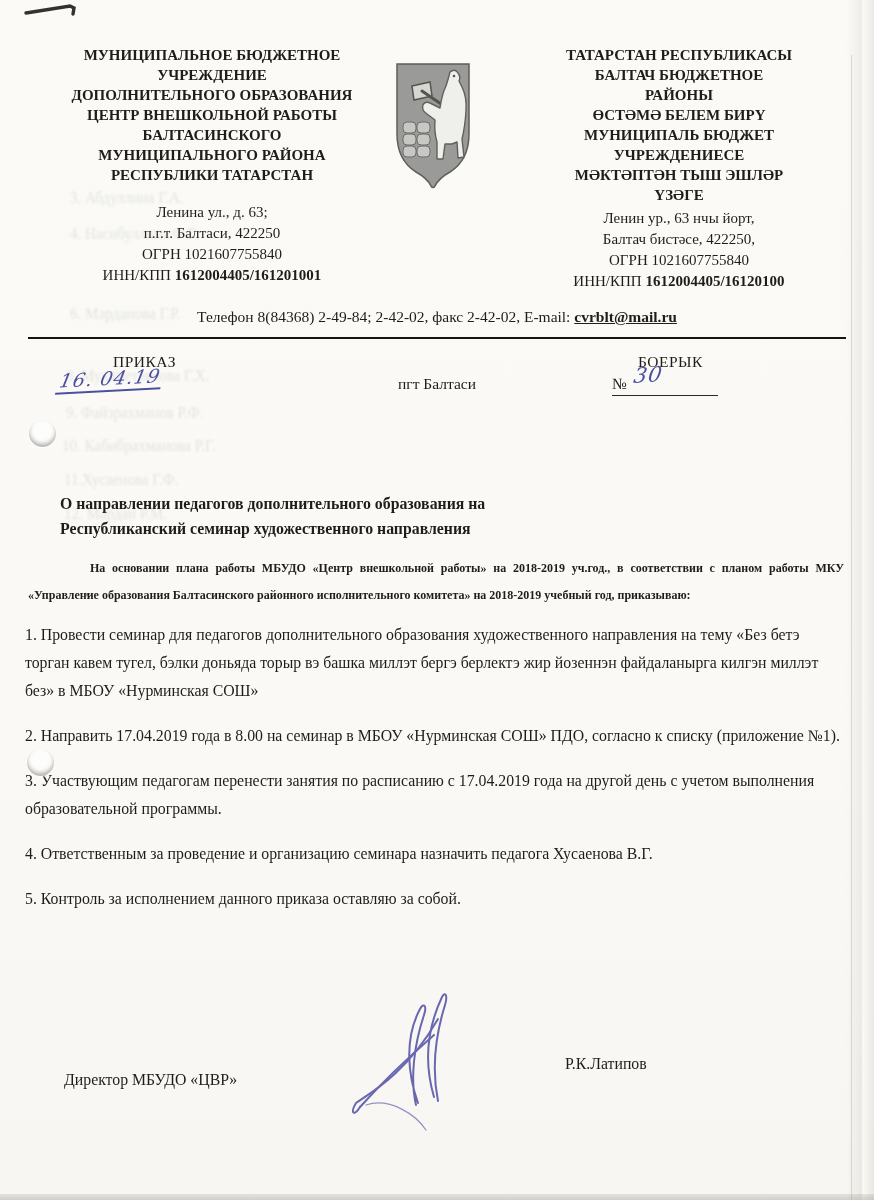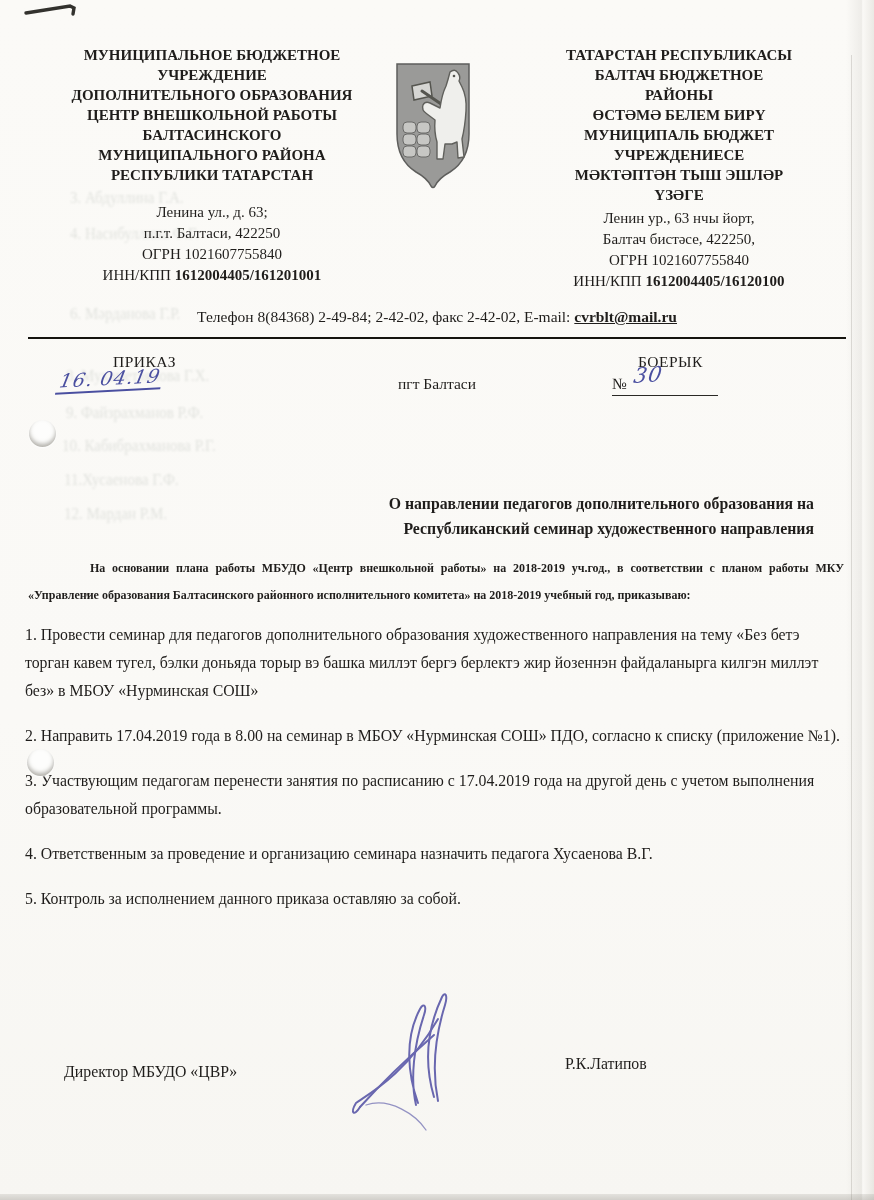--- a/index.html
+++ b/index.html
@@ -51,28 +51,28 @@
   .hand-date{position:absolute;left:58px;top:20px;width:104px;text-align:center;
     font-size:19px;transform:skewX(-14deg) rotate(-3deg);letter-spacing:1px;
     border-bottom:2px solid #4a4fa0;padding-bottom:1px;}
   .order-place{position:absolute;left:0;right:0;top:28px;text-align:center;}
   .order-label-right{position:absolute;left:638px;top:6px;letter-spacing:.5px;}
   .order-no{position:absolute;left:612px;top:28px;width:106px;border-bottom:1.5px solid #2a2925;padding-bottom:2px;}
   .order-no .no-sign{font-size:15.5px;}
   .hand-number{position:absolute;left:22px;top:-12px;font-size:21px;transform:skewX(-12deg) rotate(-4deg);letter-spacing:1px;}
 
   
-  .title{margin:66px 60px 0 60px;text-align:right;font-weight:bold;font-size:15.8px;line-height:25px;}
+  .title{margin:66px 60px 0 60px;text-align:left;font-weight:bold;font-size:15.8px;line-height:25px;}
   .intro{margin:14px 30px 0 28px;font-size:12px;line-height:27px;text-align:justify;text-indent:62px;font-weight:bold;}
   .items{margin:12px 30px 0 25px;font-size:15.8px;line-height:28px;}
   .items p{margin:0 0 17px 0;}
 
   
   .sign-row{position:absolute;left:0;top:1055px;width:874px;font-size:15.8px;}
-  .sign-left{position:absolute;left:64px;top:8px;}
+  .sign-left{position:absolute;left:64px;top:16px;}
   .sign-right{position:absolute;left:565px;top:0;}
   .signature-svg{position:absolute;left:330px;top:-80px;width:150px;height:160px;}
 </style>
 </head>
 <body>
 
 <div class="page">
 
   <svg class="staple-mark" viewBox="0 0 54 12">
     <path d="M2,9 L46,2 L50,4 L49,10" fill="none" stroke="#33322e" stroke-width="3.4" stroke-linecap="round"></path>

